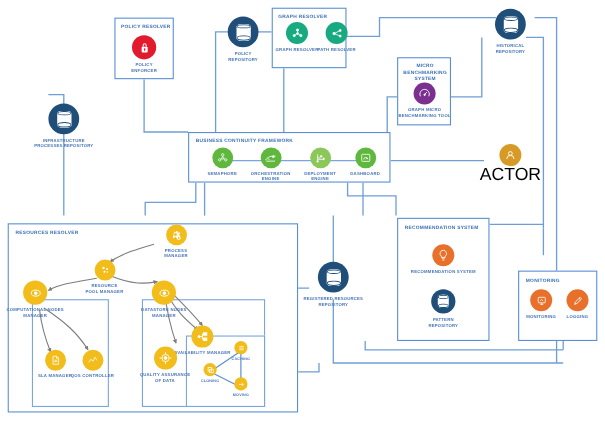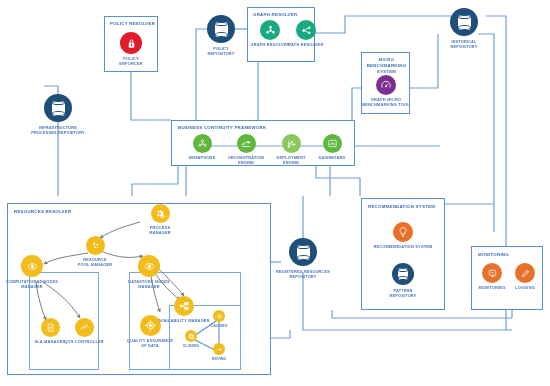--- a/index.html
+++ b/index.html
@@ -214,20 +214,29 @@
     <div class="circ" style="width:19px;height:19px;background:#5fb83d;">
       <svg width="11" height="11" viewBox="0 0 24 24" fill="none" stroke="#fff" stroke-width="1.6">
         <rect x="4" y="5" width="16" height="14" rx="1.5"></rect>
         <path d="M8 15a4 4 0 018 0"></path>
           <path d="M12 15l3-3"></path>
       </svg>
     </div>
     <div class="lbl">DASHBOARD</div>
   </div>
 
+  <div class="actorwrap" style="left:434px;top:131px;">
+    <div class="circ" style="width:20px;height:20px;background:#d79a26;">
+      <svg width="12" height="12" viewBox="0 0 24 24" fill="none" stroke="#fff" stroke-width="1.7">
+        <circle cx="12" cy="9" r="3.4"></circle>
+          <path d="M5.5 19a6.5 6.5 0 0113 0"></path>
+      </svg>
+    </div>
+    <div class="lbl big">ACTOR</div>
+  </div>
 
   <div class="box" style="left:361px;top:198px;width:84px;height:112px;">
     <div class="box-title" style="left:6px;top:5px;">RECOMMENDATION SYSTEM</div>
   </div>
   <div class="node" style="left:373px;top:222px;">
     <div class="circ" style="width:20px;height:20px;background:#e8702a;">
       <svg width="12" height="12" viewBox="0 0 24 24" fill="none" stroke="#fff" stroke-width="1.6">
         <path d="M12 3a6 6 0 00-3.5 10.8V16h7v-2.2A6 6 0 0012 3z"></path>
         <path d="M9.5 18.5h5M10.5 21h3"></path>
       </svg>

